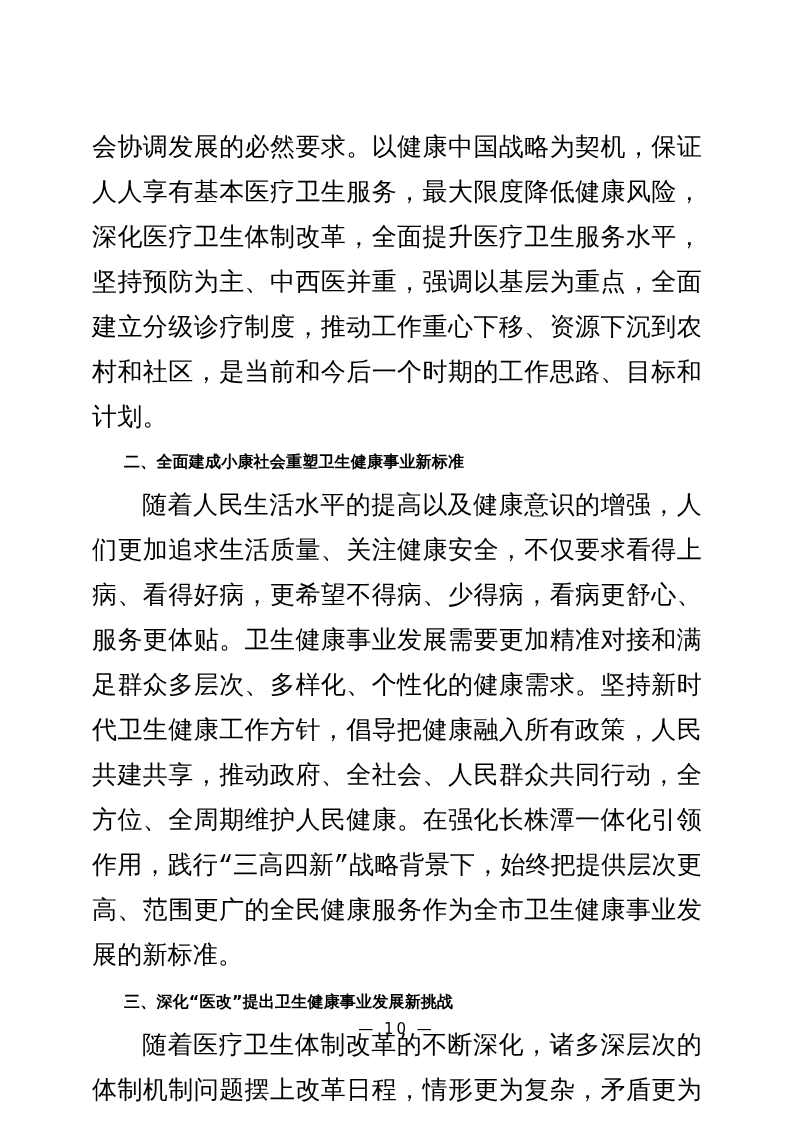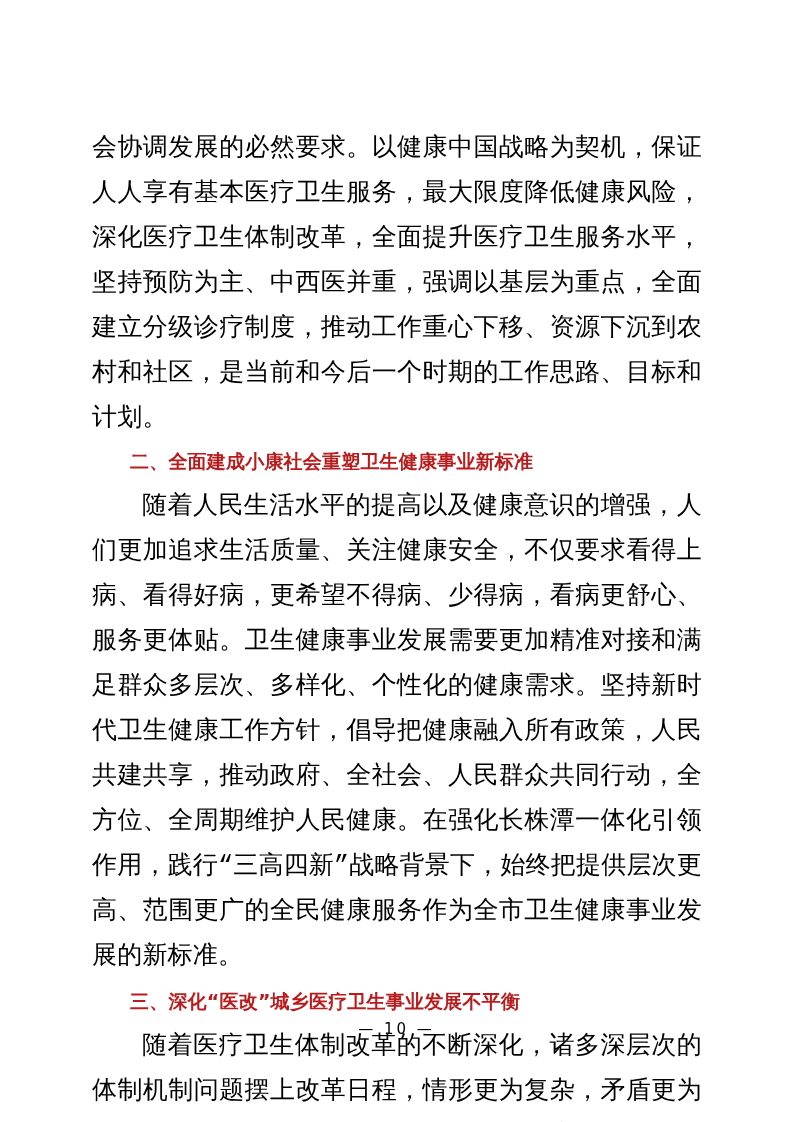--- a/index.html
+++ b/index.html
@@ -39,23 +39,23 @@
     margin: 0;
     letter-spacing: 0.2px;
     font-weight: 400;
   }
   .para.indent {
     text-indent: 2em;
     font-family: Liberation Mono, monospace;
   }
   .heading {
     font-family: "DejaVu Sans", sans-serif;
-    font-size: 19px;
+    font-size: 16px;
     line-height: 45px;
-    color: #b91c1c;
+    color: #000000;
     margin: 0;
     text-indent: 2em;
     font-weight: 700;
     letter-spacing: 0.2px;
   }
   .footer {
     position: absolute;
     left: 0;
     top: 1020px;
     width: 793px;
@@ -67,17 +67,17 @@
   }
 </style>
 </head>
 <body>
 
 <div class="page">
   <div class="content">
     <p class="para">会协调发展的必然要求。以健康中国战略为契机，保证人人享有基本医疗卫生服务，最大限度降低健康风险，深化医疗卫生体制改革，全面提升医疗卫生服务水平，坚持预防为主、中西医并重，强调以基层为重点，全面建立分级诊疗制度，推动工作重心下移、资源下沉到农村和社区，是当前和今后一个时期的工作思路、目标和计划。</p>
     <h2 class="heading">二、全面建成小康社会重塑卫生健康事业新标准</h2>
     <p class="para indent">随着人民生活水平的提高以及健康意识的增强，人们更加追求生活质量、关注健康安全，不仅要求看得上病、看得好病，更希望不得病、少得病，看病更舒心、服务更体贴。卫生健康事业发展需要更加精准对接和满足群众多层次、多样化、个性化的健康需求。坚持新时代卫生健康工作方针，倡导把健康融入所有政策，人民共建共享，推动政府、全社会、人民群众共同行动，全方位、全周期维护人民健康。在强化长株潭一体化引领作用，践行“三高四新”战略背景下，始终把提供层次更高、范围更广的全民健康服务作为全市卫生健康事业发展的新标准。</p>
-    <h2 class="heading">三、深化“医改”城乡医疗卫生事业发展不平衡</h2>
+    <h2 class="heading">三、深化“医改”提出卫生健康事业发展新挑战</h2>
     <p class="para indent">随着医疗卫生体制改革的不断深化，诸多深层次的体制机制问题摆上改革日程，情形更为复杂，矛盾更为突出。城乡医疗卫生事业发展不平衡、不充分的问题逐步凸显。基层、基础工作的薄弱短板与群众健康需求的日益增长不相适应，部门联</p>
   </div>
   <div class="footer">— 10 —</div>
 </div>
 
 </body></html>

